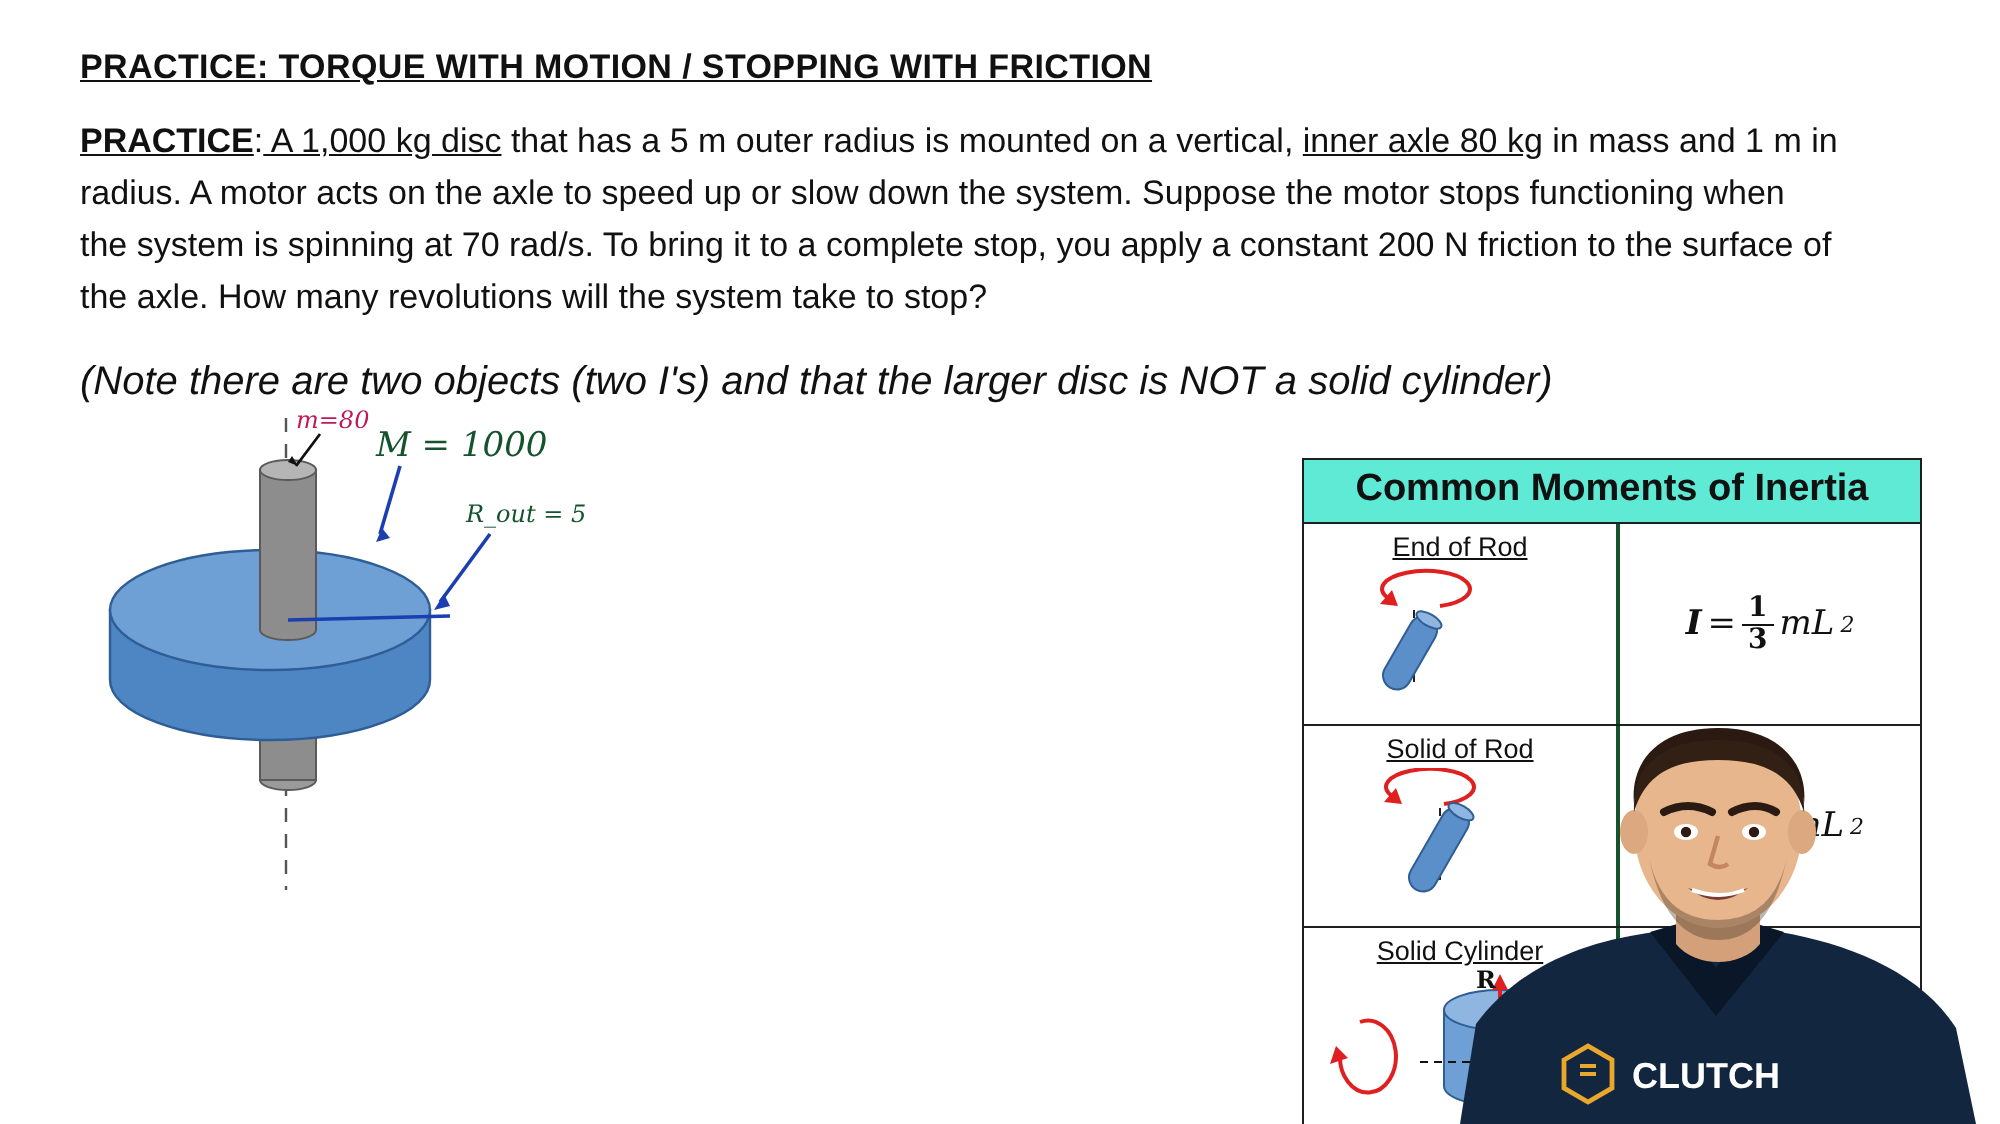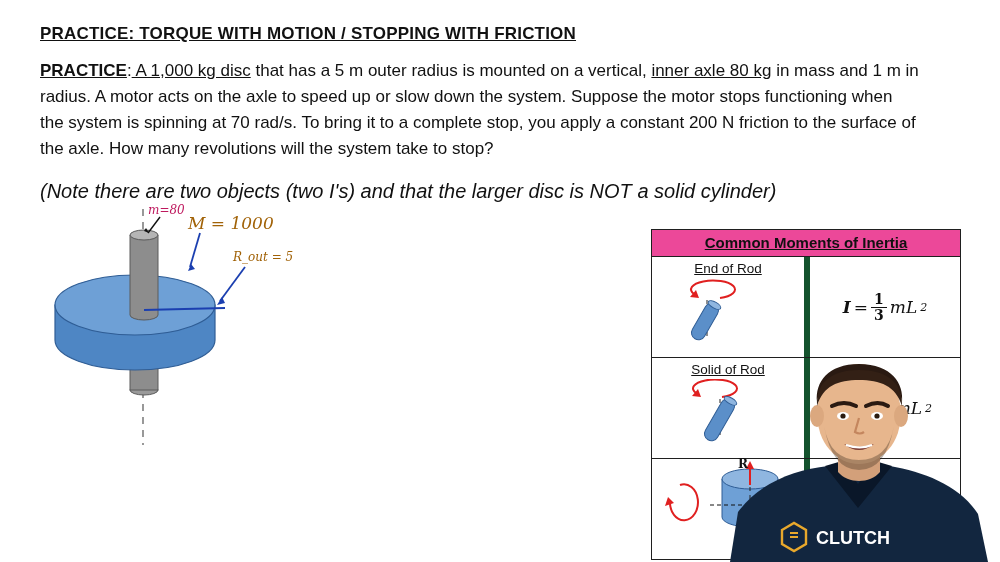--- a/index.html
+++ b/index.html
@@ -56,21 +56,21 @@
   
   .figure {
     position: absolute;
     left: 30px;
     top: 205px;
     width: 330px;
     height: 250px;
   }
   .handwrite {
     position: absolute;
-    color: #a16207;
+    color: #14532d;
     font-family: "DejaVu Serif", serif;
     font-style: italic;
     font-size: 15px;
     white-space: nowrap;
   }
   .handwrite.small {
     font-size: 12px;
     color: #be185d;
     font-style: italic;
   }
@@ -79,39 +79,38 @@
   .moi {
     position: absolute;
     left: 651px;
     top: 229px;
     width: 310px;
     border: 1px solid #1f1f1f;
     background: #ffffff;
     box-sizing: border-box;
   }
   .moi-header {
-    background: #ec4899;
+    background: #5eead4;
     border-bottom: 1px solid #1f1f1f;
     text-align: center;
     font-weight: bold;
-    font-size: 15px;
+    font-size: 19px;
     padding: 4px 0 5px;
-    text-decoration: underline;
   }
   .moi-row {
     display: flex;
     border-bottom: 1px solid #1f1f1f;
     min-height: 100px;
   }
   .moi-row:last-child {
     border-bottom: none;
   }
   .moi-left {
     width: 158px;
-    border-right: 6px solid #14532d;
+    border-right: 2px solid #14532d;
     box-sizing: border-box;
     position: relative;
   }
   .moi-right {
     flex: 1;
     display: flex;
     align-items: center;
     justify-content: center;
     position: relative;
   }
@@ -264,20 +263,21 @@
             <span class="den">12</span>
           </span>
           <span>mL</span>
             <span class="sup">2</span>
         </span>
       </div>
     </div>
 
     <div class="moi-row">
       <div class="moi-left">
+        <div class="moi-label">Solid Cylinder</div>
         <div class="moi-art">
           <svg width="156" height="70" viewBox="0 0 156 70">
             <path d="M 70,20 L 70,58 A 28 10 0 0 0 126,58 L 126,20 Z" fill="#6ea0d6" stroke="#2f5d95" stroke-width="1"></path>
             <ellipse cx="98" cy="20" rx="28" ry="10" fill="#8fb6e0" stroke="#2f5d95" stroke-width="1"></ellipse>
             <line x1="98" y1="20" x2="98" y2="58" stroke="#222" stroke-width="1" stroke-dasharray="4,4"></line>
             <line x1="98" y1="26" x2="98" y2="6" stroke="#e02020" stroke-width="2"></line>
             <path d="M 98,2 l -4,8 l 8,0 z" fill="#e02020"></path>
             <path d="M 18,42 a 14 18 0 1 0 10,-16" fill="none" stroke="#e02020" stroke-width="2"></path>
             <path d="M 16,38 l -3,9 l 9,-3 z" fill="#e02020"></path>
             <line x1="58" y1="46" x2="98" y2="46" stroke="#111" stroke-width="1" stroke-dasharray="4,3"></line>

